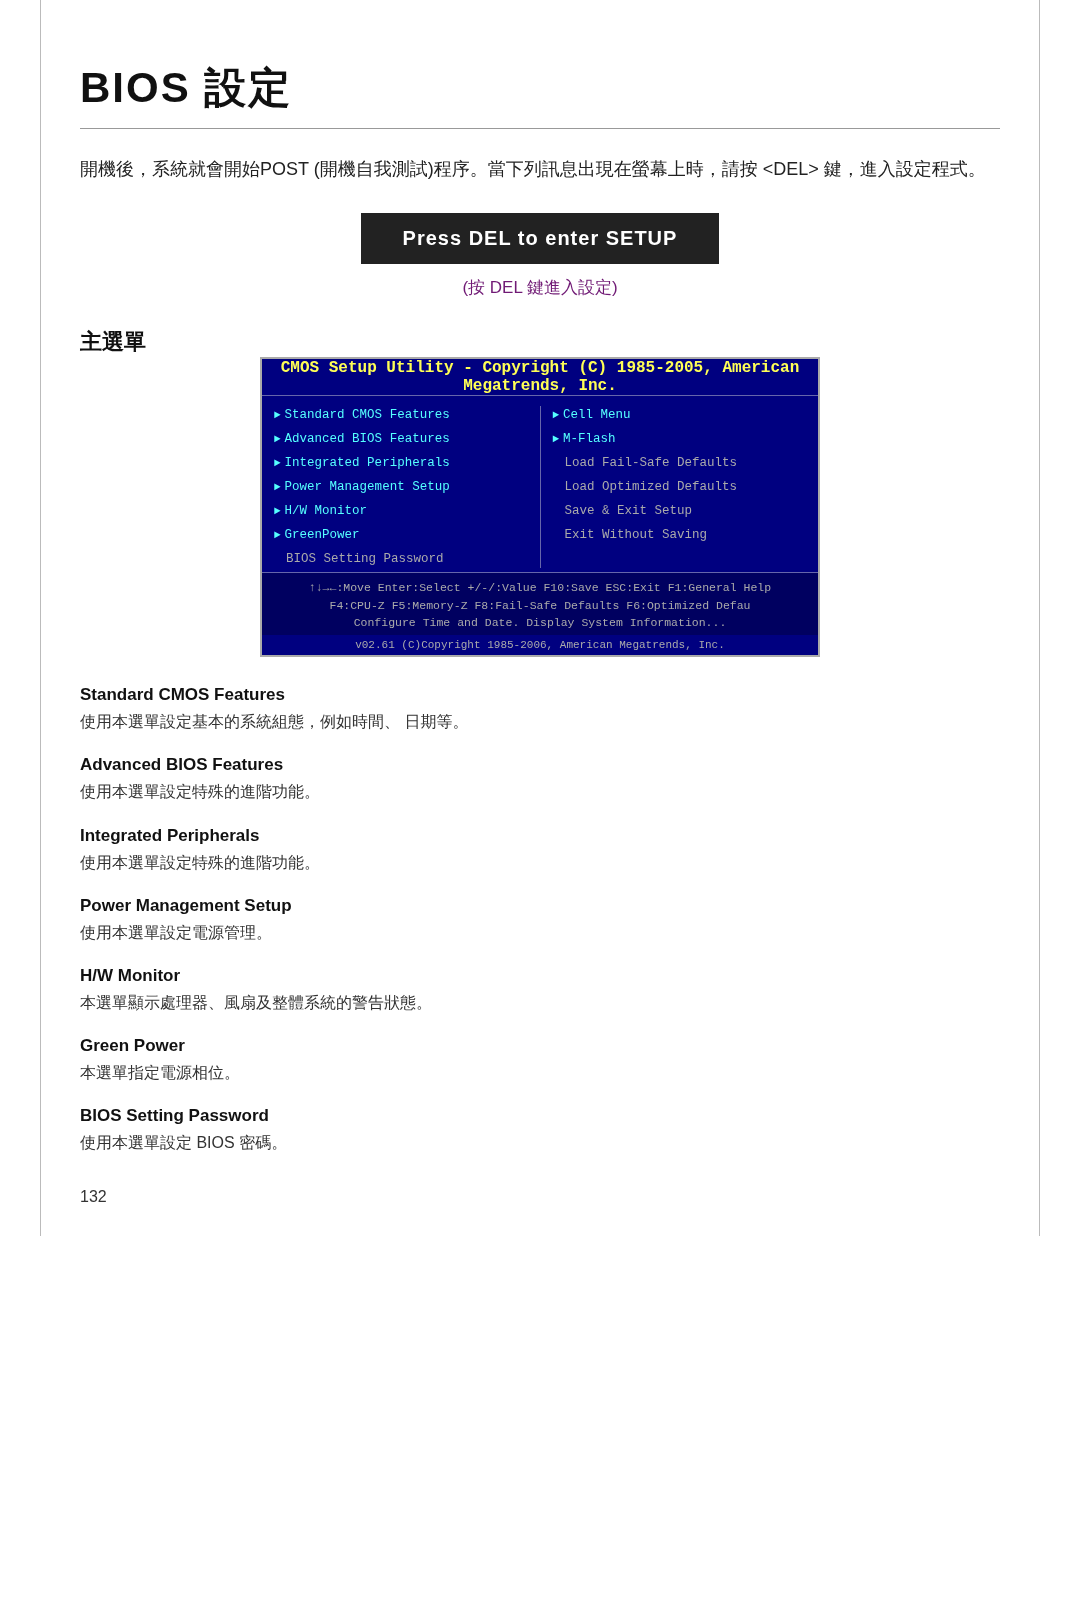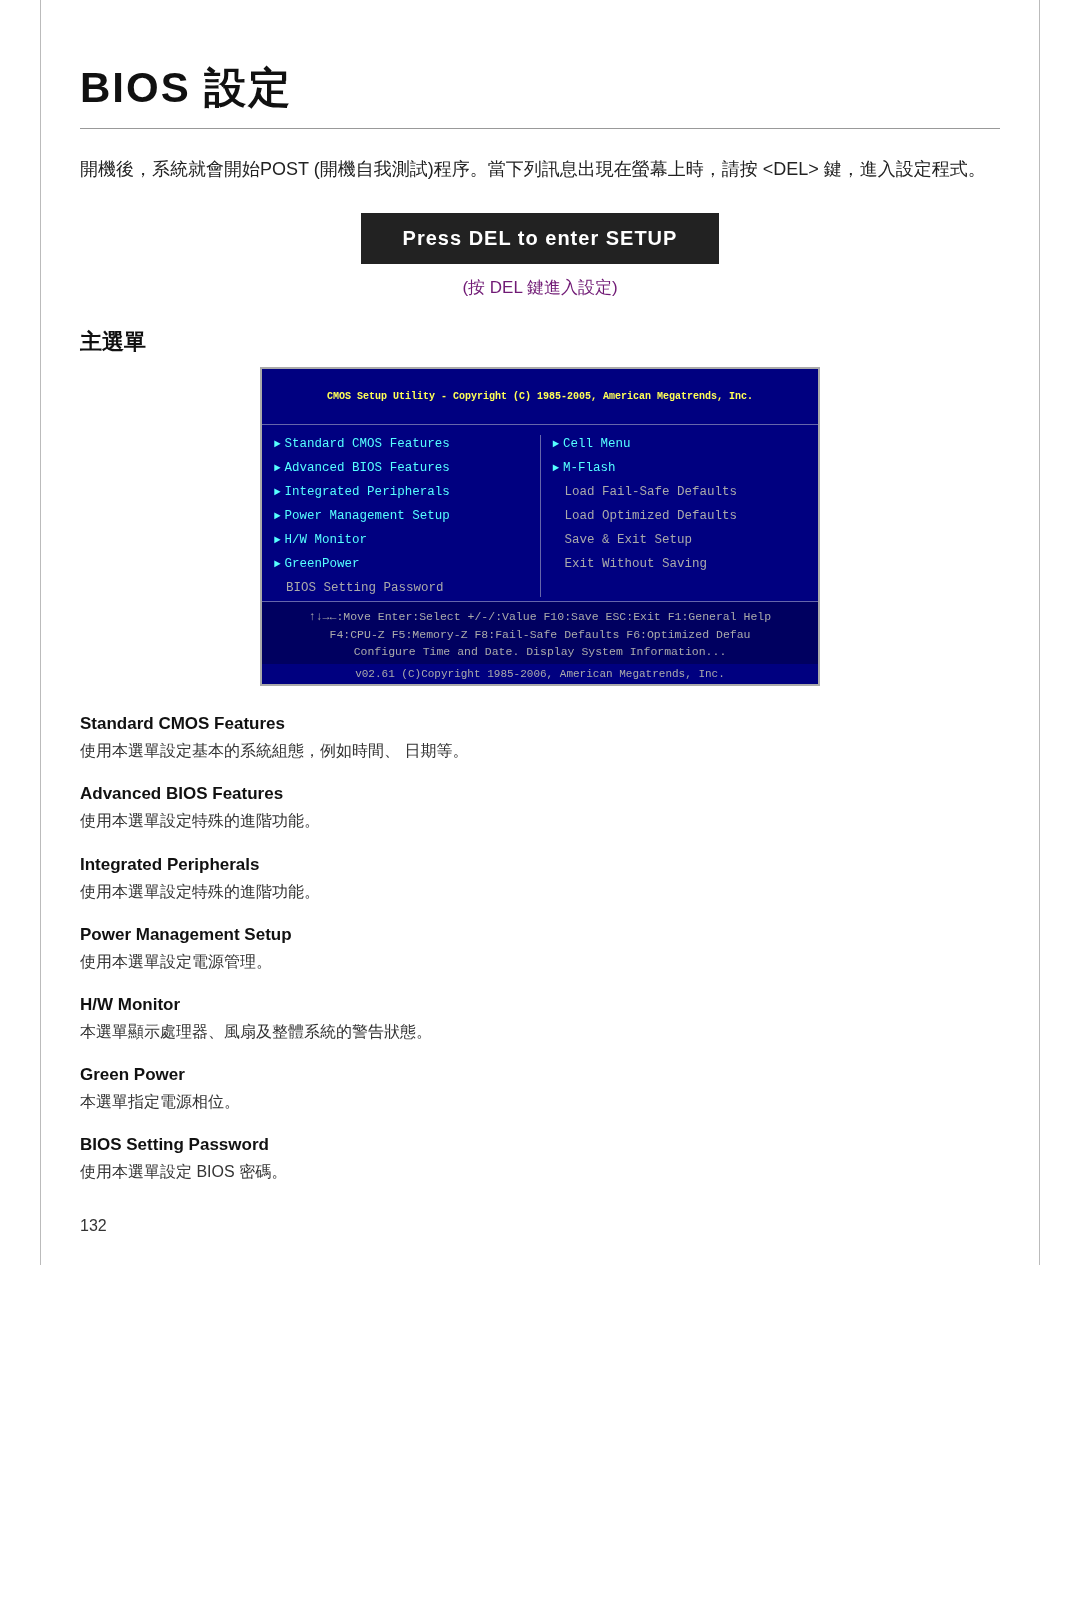--- a/index.html
+++ b/index.html
@@ -71,41 +71,40 @@
       font-size: 18px;
       line-height: 1.8;
       color: #222;
       margin-bottom: 28px;
     }
 
     .section-title {
       font-size: 22px;
       font-weight: bold;
       color: #111;
-      margin-bottom: 10px;
     }
 
     
     .cmos-screen {
       background: #000080;
       color: #aaaaaa;
       font-family: "Courier New", Courier, monospace;
       font-size: 13px;
       width: 560px;
       margin: 0 auto 28px auto;
       border: 2px solid #aaa;
       padding: 0;
     }
 
     .cmos-title-bar {
       background: #000080;
       color: #ffff55;
       text-align: center;
-      padding: 22px 8px;
-      font-size: 10px;
+      padding: 0 8px;
+      font-size: 16px;
       font-weight: bold;
       border-bottom: 1px solid #6666aa;
     }
 
     .cmos-menu-area {
       display: flex;
       padding: 10px 8px 4px 8px;
       gap: 0;
     }
 

